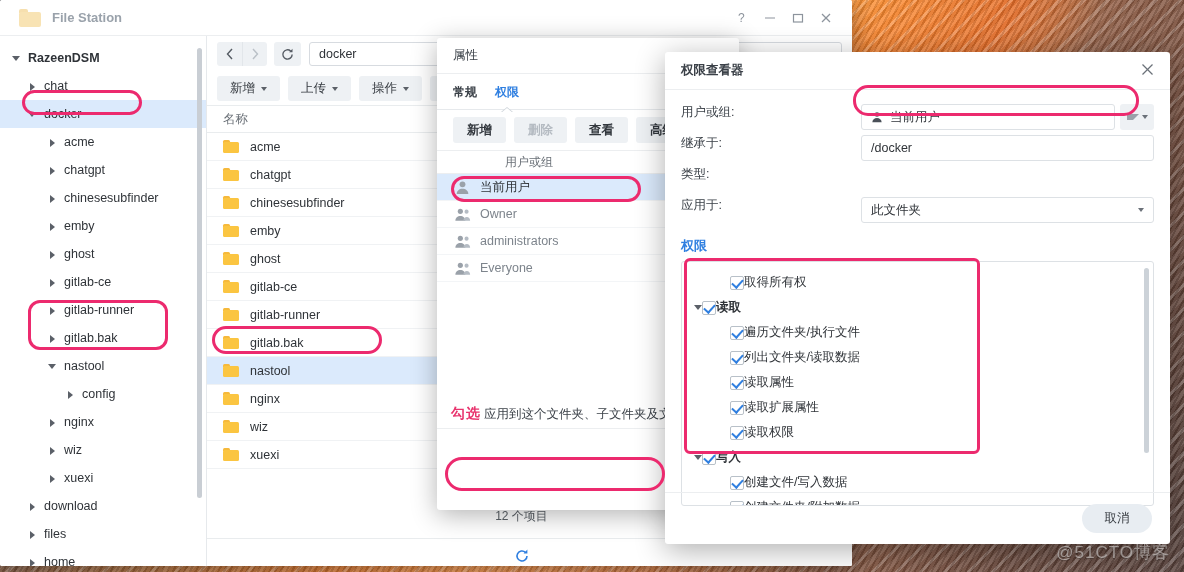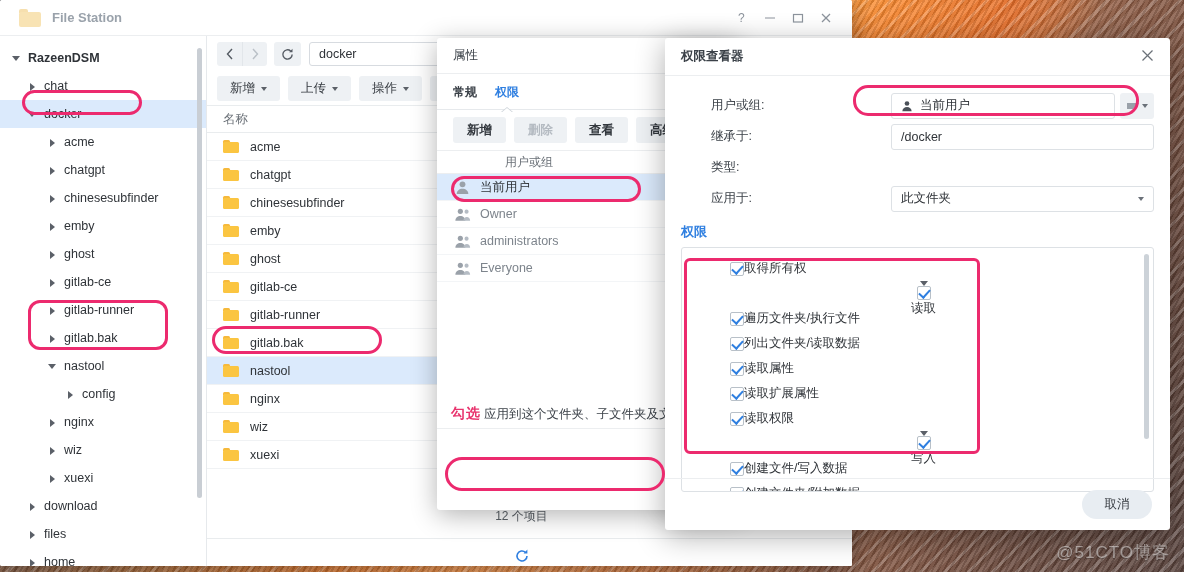--- a/index.html
+++ b/index.html
@@ -238,33 +238,33 @@
     border-top: 1px solid #eceef0;
   }
   #apply-note {
     position: absolute; left: 14px; top: -24px; font-size: 12.5px; color:#3b4148;
     white-space: nowrap;
   }
   .note-hand { color:#e8336d; font-weight:bold; letter-spacing:1px; margin-right:3px; font-size:14px; }
 
   
   #perm-dialog {
-    position: absolute; left: 665px; top: 38px;
+    position: absolute; left: 665px; top: 52px;
     width: 505px; height: 492px;
     background:#fff; border-radius:3px;
     box-shadow: 0 6px 30px rgba(0,0,0,0.32);
     z-index: 30;
   }
   #perm-title {
     height: 38px; display:flex; align-items:center; padding: 0 16px;
     border-bottom: 1px solid #eceef0; font-size: 12.5px; font-weight: bold; color:#3b4148;
   }
   #perm-close { margin-left:auto; color:#6b7179; font-size: 15px; cursor:pointer; }
   #perm-body { padding: 14px 16px 0 16px; }
-  .frow { display:flex; align-items:center; height: 31px; margin-left: 30px; }
+  .frow { display:flex; align-items:flex-start; height: 31px; }
   .flabel { width: 180px; font-size: 12.5px; color:#3b4148; }
   .fctrl {
     flex: 1; height: 26px; border:1px solid #d7dbe0; border-radius:3px;
     background:#fff; display:flex; align-items:center; padding: 0 9px; gap:7px;
     font-size: 12.5px; color:#2f3338;
   }
   .fctrl.plain { border-color:#dde1e5; }
   .dd-btn {
     width: 34px; height: 26px; margin-left: 5px; background:#eef1f4;
     border-radius:3px; display:flex; align-items:center; justify-content:center; gap:3px;
@@ -274,21 +274,21 @@
     border-top:6px solid #9aa1a9; }
   .sel-caret { border-top:4px solid #6b7179; border-left:3.5px solid transparent; border-right:3.5px solid transparent;}
   #perm-section-title {
     font-size: 13px; font-weight: bold; color:#2f7fe0; margin: 9px 0 6px 0;
   }
   #perm-box {
     border: 1px solid #dde1e5; border-radius: 3px; height: 245px;
     position: relative; overflow: hidden; background:#fff;
   }
   .perm-item { display:flex; align-items:center; height: 25px; font-size: 12.5px; color:#2f3338; }
-  .perm-item.grp { padding-left: 12px; font-weight:normal;flex-direction:column; }
+  .perm-item.grp { padding-left: 12px; font-weight:bold; }
   .perm-item.child { padding-left: 48px; }
   .perm-item.top { padding-left: 48px; }
   .tri-down { width:0;height:0;border-top:5px solid #5b6068;border-left:4px solid transparent;border-right:4px solid transparent; flex:none; }
   .chk {
     width: 14px; height: 14px; border: 1px solid #b8c0c8; border-radius: 2px;
     background:#fff; position: relative; flex: none;
   }
   .chk.on:after {
     content:""; position:absolute; left:3px; top:0px; width:5px; height:9px;
     border: solid #2f7fe0; border-width: 0 2.2px 2.2px 0; transform: rotate(42deg);

